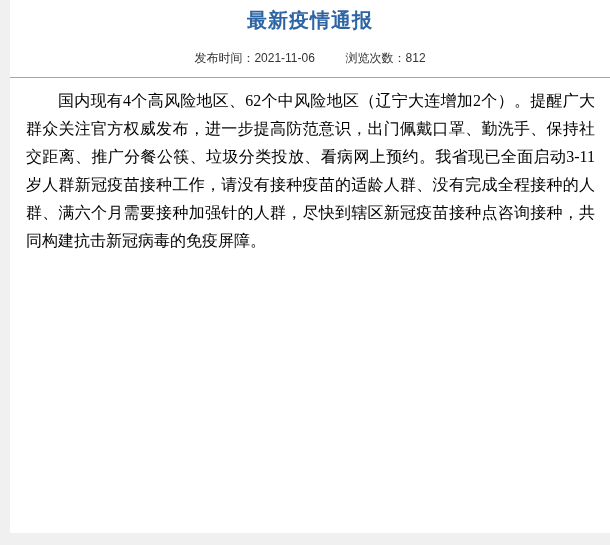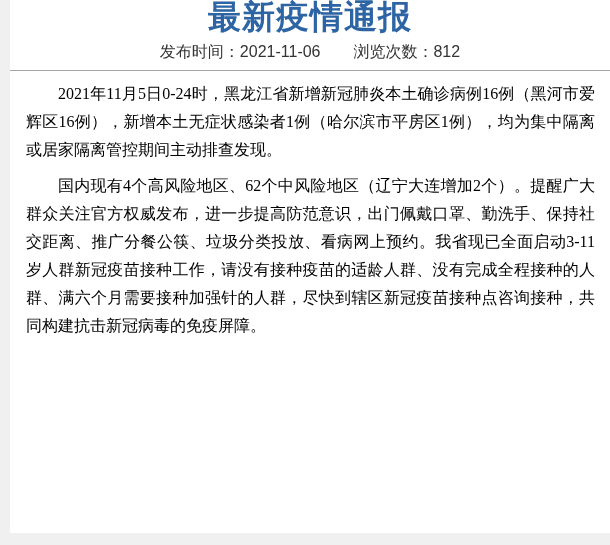--- a/index.html
+++ b/index.html
@@ -18,30 +18,30 @@
     width: 600px;
     min-height: 533px;
     box-sizing: border-box;
     background: #ffffff;
   }
   .title {
     margin: 0;
     padding-top: 5px;
     text-align: center;
     color: #2d64a3;
-    font-size: 33px;
+    font-size: 20px;
     font-weight: bold;
     line-height: 30px;
     letter-spacing: 1px;
-    font-family: Liberation Mono, monospace;
+    font-family: Liberation Serif, serif;
   }
   .meta {
-    margin-top: 8px;
+    margin-top: 15px;
     text-align: center;
-    font-size: 16px;
+    font-size: 12px;
     color: #333333;
     line-height: 17px;
   }
   .meta-gap {
     display: inline-block;
     width: 24px;
   }
   .divider {
     border-top: 1px solid #a6a6a6;
     margin-top: 10px;
@@ -73,17 +73,16 @@
     <div class="meta">
       <span>发布时间：</span><span>2021-11-06</span>
       <span class="meta-gap"></span>
       <span>浏览次数：</span><span>812</span>
     </div>
 
     <div class="divider"></div>
   </div>
 
   <div class="article-body">
-    <p>2021年11月5日0-24时，黑龙江省新增新冠肺炎本土确诊病例16例（黑河市爱辉区16例），新增本土无症状感染者1例（哈尔滨市平房区1例），均为集中隔离或居家隔离管控期间主动排查发现。</p>
     <p>国内现有4个高风险地区、62个中风险地区（辽宁大连增加2个）。提醒广大群众关注官方权威发布，进一步提高防范意识，出门佩戴口罩、勤洗手、保持社交距离、推广分餐公筷、垃圾分类投放、看病网上预约。我省现已全面启动3-11岁人群新冠疫苗接种工作，请没有接种疫苗的适龄人群、没有完成全程接种的人群、满六个月需要接种加强针的人群，尽快到辖区新冠疫苗接种点咨询接种，共同构建抗击新冠病毒的免疫屏障。</p>
   </div>
 
 </div>
 
 </body></html>

